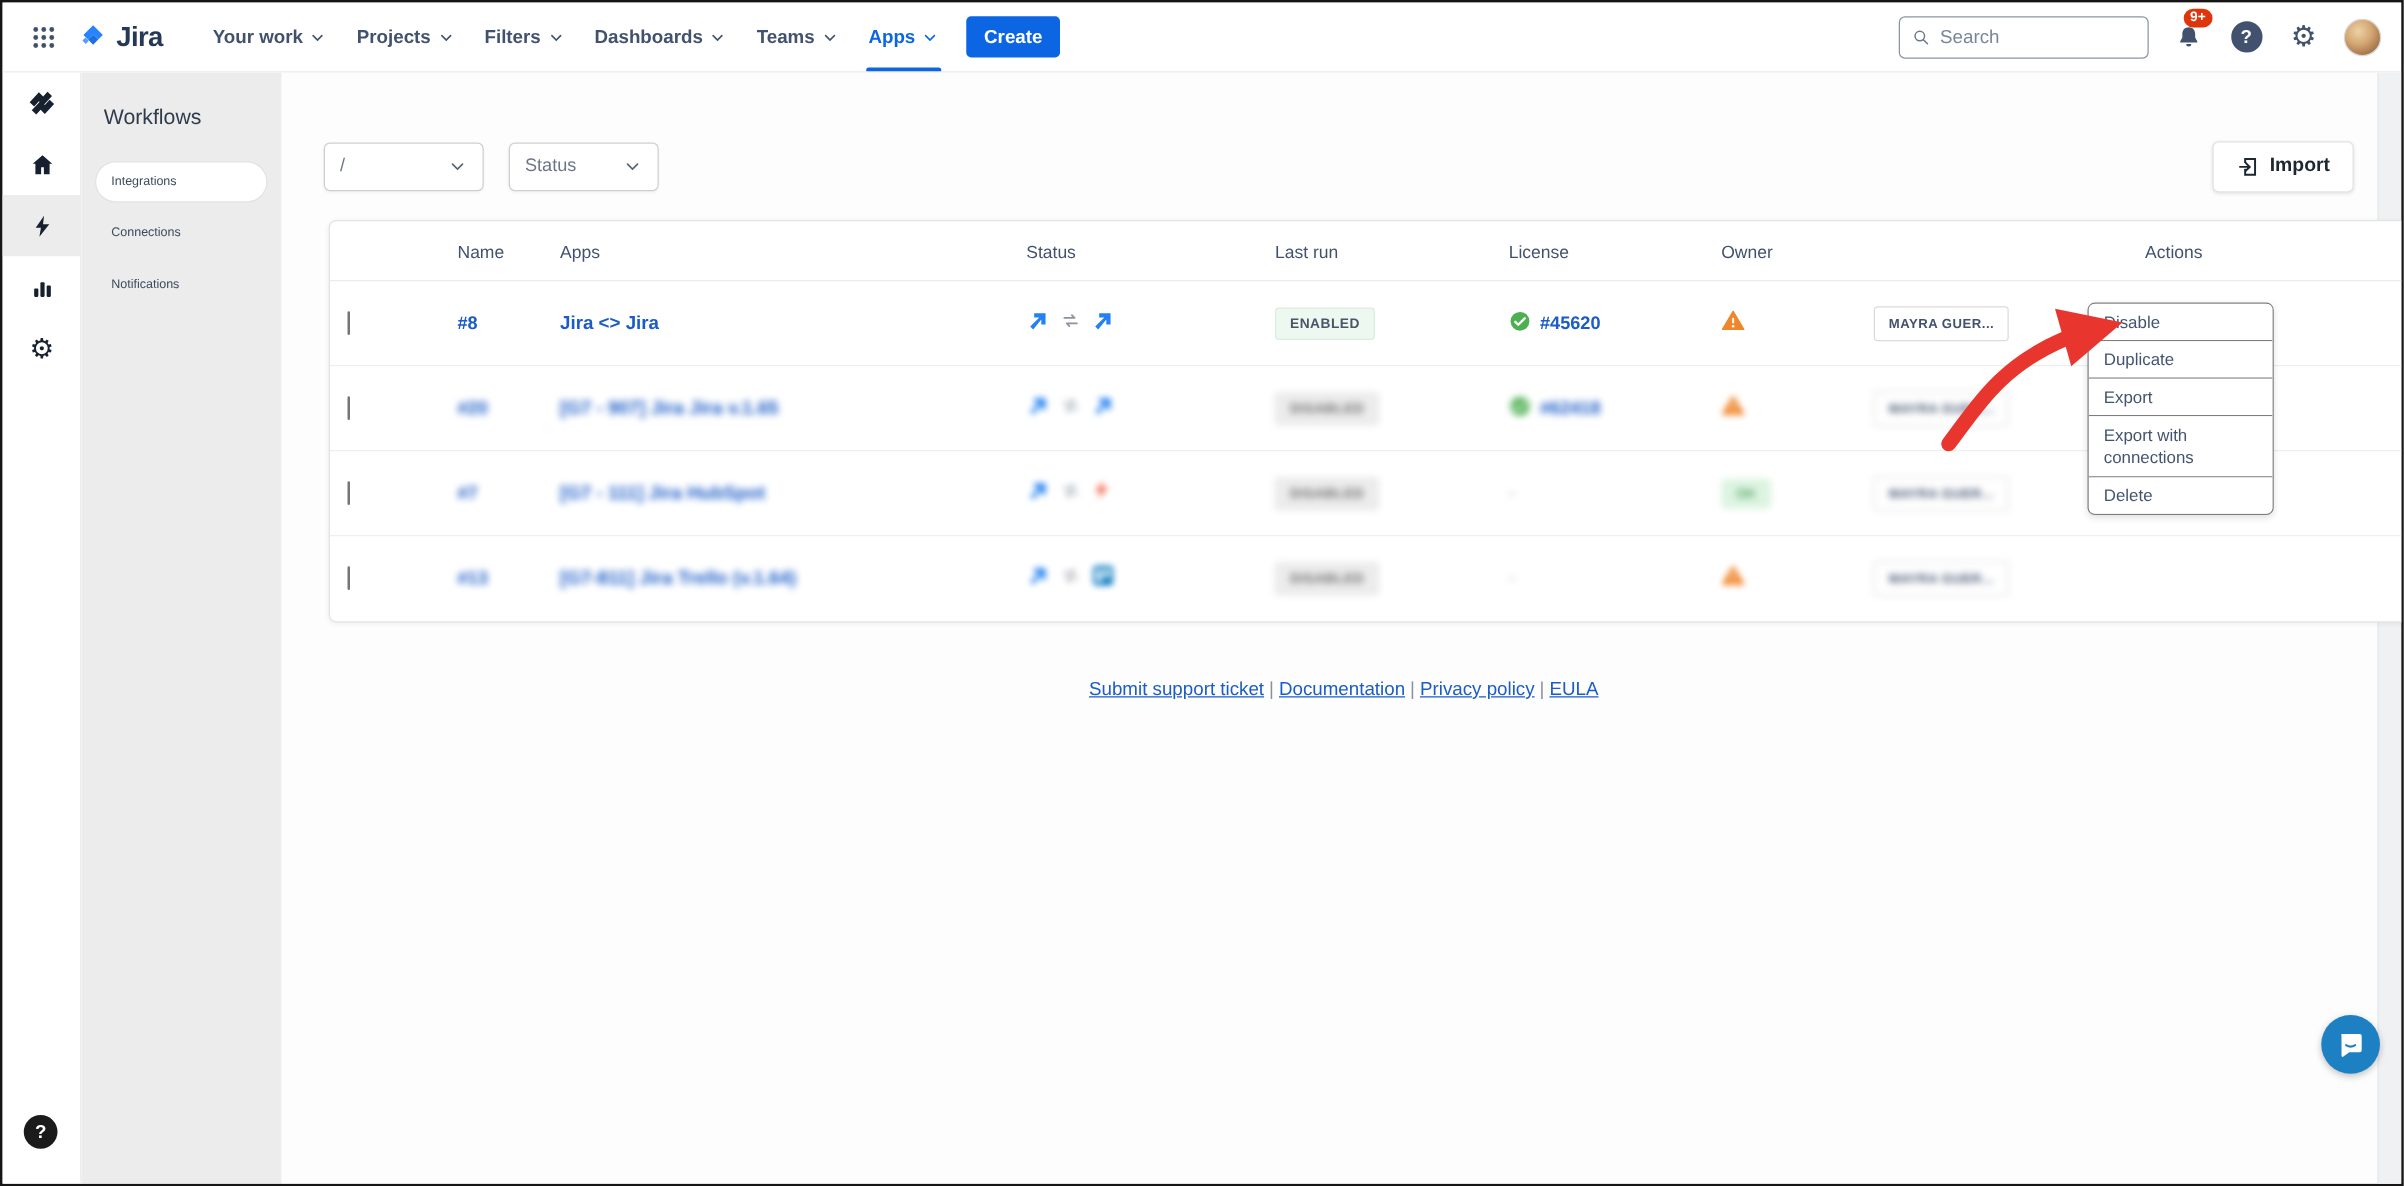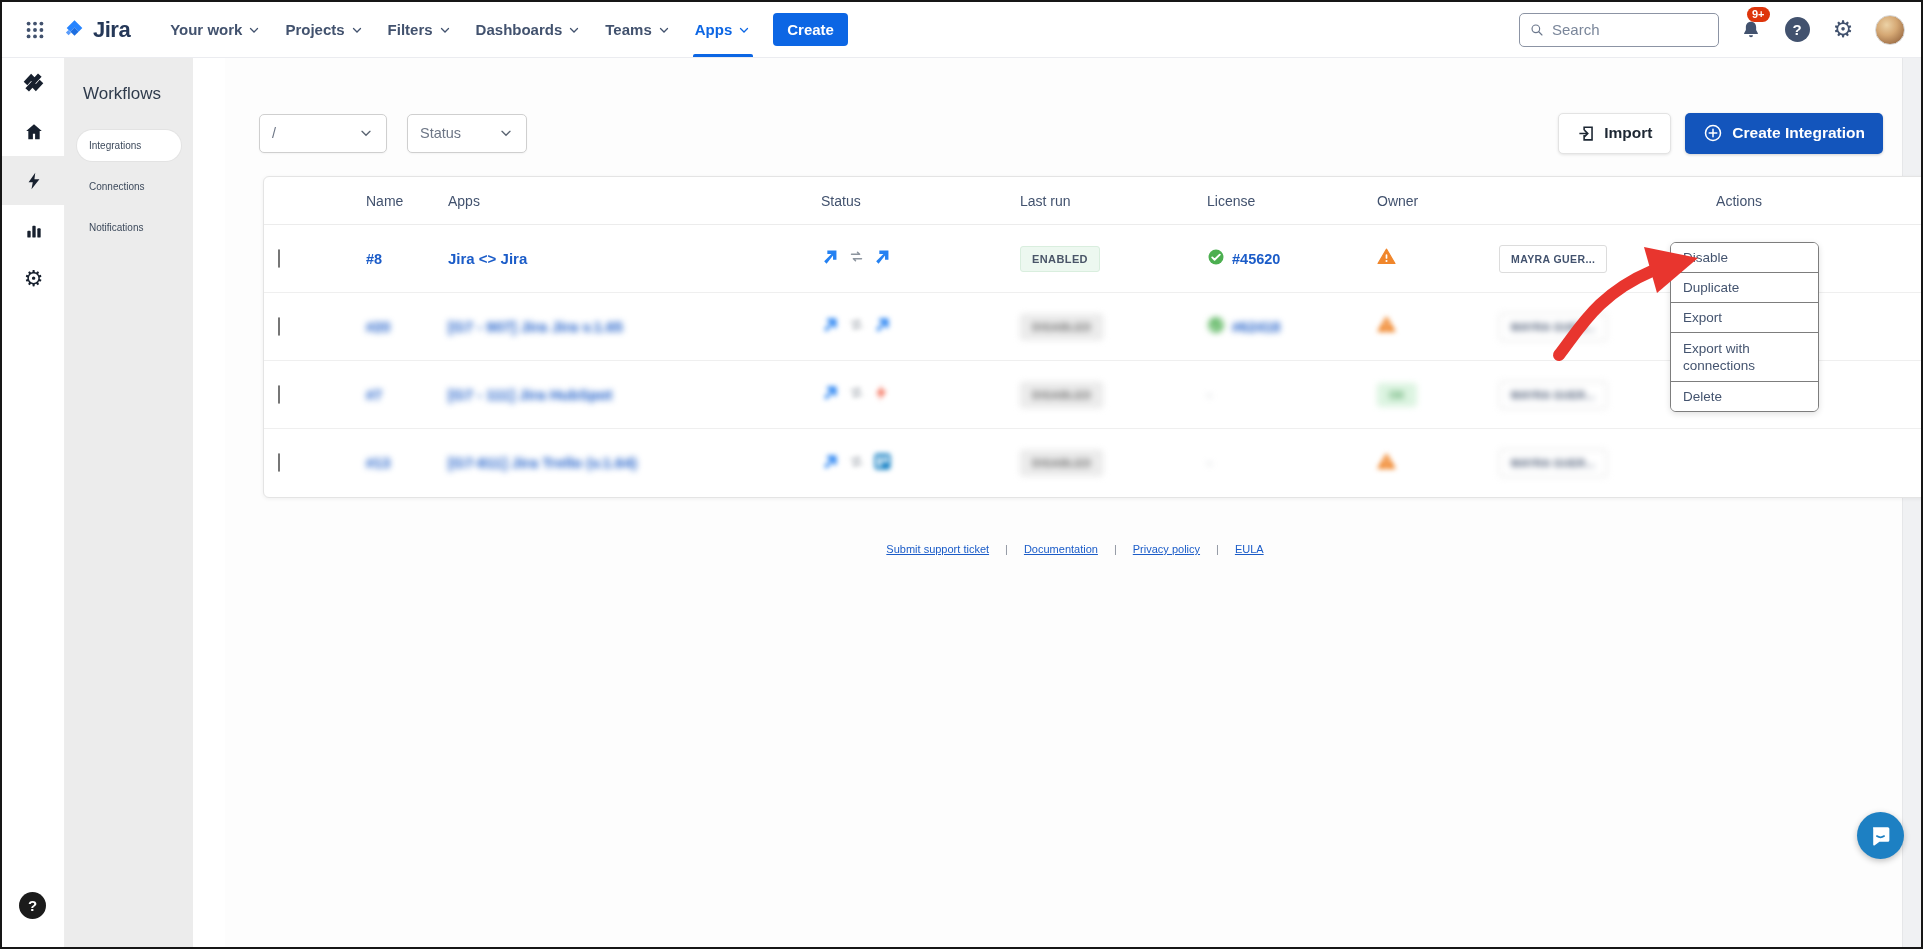--- a/index.html
+++ b/index.html
@@ -28,21 +28,21 @@
   .gear-glyph { font-size:23px; color:#42526e; line-height:1; }
   .avatar { width:30px; height:30px; border-radius:50%; background:radial-gradient(circle at 38% 32%, #ecd2a6 0%, #d5a874 40%, #a5764c 75%, #7d573a 100%); border:1px solid #d7d7d7; cursor:pointer; }
 
   
   .rail { position:absolute; left:0; top:56px; bottom:0; width:63px; background:#fff; border-right:1px solid #ededed; z-index:10; }
   .rail-item { width:63px; height:49px; display:flex; align-items:center; justify-content:center; cursor:pointer; }
   .rail-item.active { background:#ececec; }
   .rail-help { position:absolute; left:17px; bottom:28px; width:27px; height:27px; border-radius:50%; background:#1b1b1b; color:#fff; font-size:15px; font-weight:700; display:flex; align-items:center; justify-content:center; cursor:pointer; }
 
   
-  .sidebar { position:absolute; left:63px; top:56px; bottom:0; width:128px; background:#ececec; padding:26px 12px 0 12px; z-index:9; }
+  .sidebar { position:absolute; left:63px; top:56px; bottom:0; width:160px; background:#ececec; padding:26px 12px 0 12px; z-index:9; }
   .sidebar-title { font-size:17px; color:#2f3b4c; margin:0 0 26px 6px; font-weight:400; }
   .side-item { font-size:10px; color:#3d4a5c; padding:10px 12px; margin-bottom:10px; border-radius:16px; cursor:pointer; }
   .side-item.active { background:#fff; box-shadow:0 0 0 1px #e3e3e3; }
 
   
   .main { position:absolute; left:223px; top:56px; right:0; bottom:0; background:#fdfdfd; }
   .scroll-track { position:absolute; right:0; top:0; bottom:0; width:19px; background:#f0f1f3; border-left:1px solid #e6e7e9; }
 
   .filterbar { position:absolute; left:38px; top:54px; right:38px; height:42px; display:flex; align-items:center; gap:20px; }
   .f-input { width:190px; height:39px; border:1px solid #cfcfcf; border-radius:5px; background:#fff; padding:0 12px; font-size:14.5px; color:#44546f; box-shadow:0 1px 2px rgba(0,0,0,0.04); font-family:"Liberation Sans", sans-serif; outline:none; }
@@ -82,21 +82,21 @@
   
   .ctx-menu { position:absolute; left:1668px; top:240px; width:149px; background:#fff; border:1px solid #7d7d7d; border-radius:6px; overflow:hidden; z-index:30; box-shadow:0 2px 6px rgba(0,0,0,0.12); }
   .ctx-item { font-size:13.5px; color:#44546f; padding:6px 12px; border-bottom:1px solid #7d7d7d; line-height:17px; cursor:pointer; background:#fff; }
   .ctx-item:last-child { border-bottom:none; }
   .ctx-item.wrap { padding-top:7px; padding-bottom:7px; }
 
   
   .arrow-overlay { position:absolute; left:0; top:0; width:1923px; height:949px; pointer-events:none; z-index:40; }
 
   
-  .footer { position:absolute; left:38px; width:1624px; top:485px; display:flex; justify-content:center; gap:16px; font-size:11px; align-items:center; }
+  .footer { position:absolute; left:38px; width:1624px; top:485px; display:flex; justify-content:center; gap:4px; font-size:15px; align-items:center; }
   .footer a { color:#1b5cc8; text-decoration:underline; cursor:pointer; }
   .footer .sep { color:#8a919c; }
 
   
   .chat-fab { position:absolute; left:1855px; top:810px; width:47px; height:47px; border-radius:50%; background:#1d80c3; display:flex; align-items:center; justify-content:center; cursor:pointer; box-shadow:0 2px 6px rgba(0,0,0,0.25); z-index:25; }
 </style>
 </head>
 <body>
 
 <div class="page">
@@ -245,27 +245,20 @@
           </svg>
       </div>
       <div class="filter-actions">
         <button class="import-btn">
           <svg width="19" height="19" viewBox="0 0 24 24">
             <path fill="#1d2733" d="M10 3h10v18H8v-7h2v5h8V5h-8v3h-2V3z"></path>
             <path fill="#1d2733" d="M3 11h8.2l-2.6-2.6L10 7l5 5-5 5-1.4-1.4 2.6-2.6H3z"></path>
           </svg>
           <span>Import</span>
         </button>
-        <button class="create-int-btn">
-          <svg width="20" height="20" viewBox="0 0 24 24">
-            <circle cx="12" cy="12" r="9" fill="none" stroke="#fff" stroke-width="1.8"></circle>
-            <path d="M12 7.5v9M7.5 12h9" stroke="#fff" stroke-width="1.8" stroke-linecap="round"></path>
-          </svg>
-          <span>Create Integration</span>
-        </button>
       </div>
     </div>
 
     <div class="card">
       <div class="trow thead" id="table-head">
           <span></span>
           <div>Name</div>
           <div>Apps</div>
           <div>Status</div>
           <div>Last run</div>

